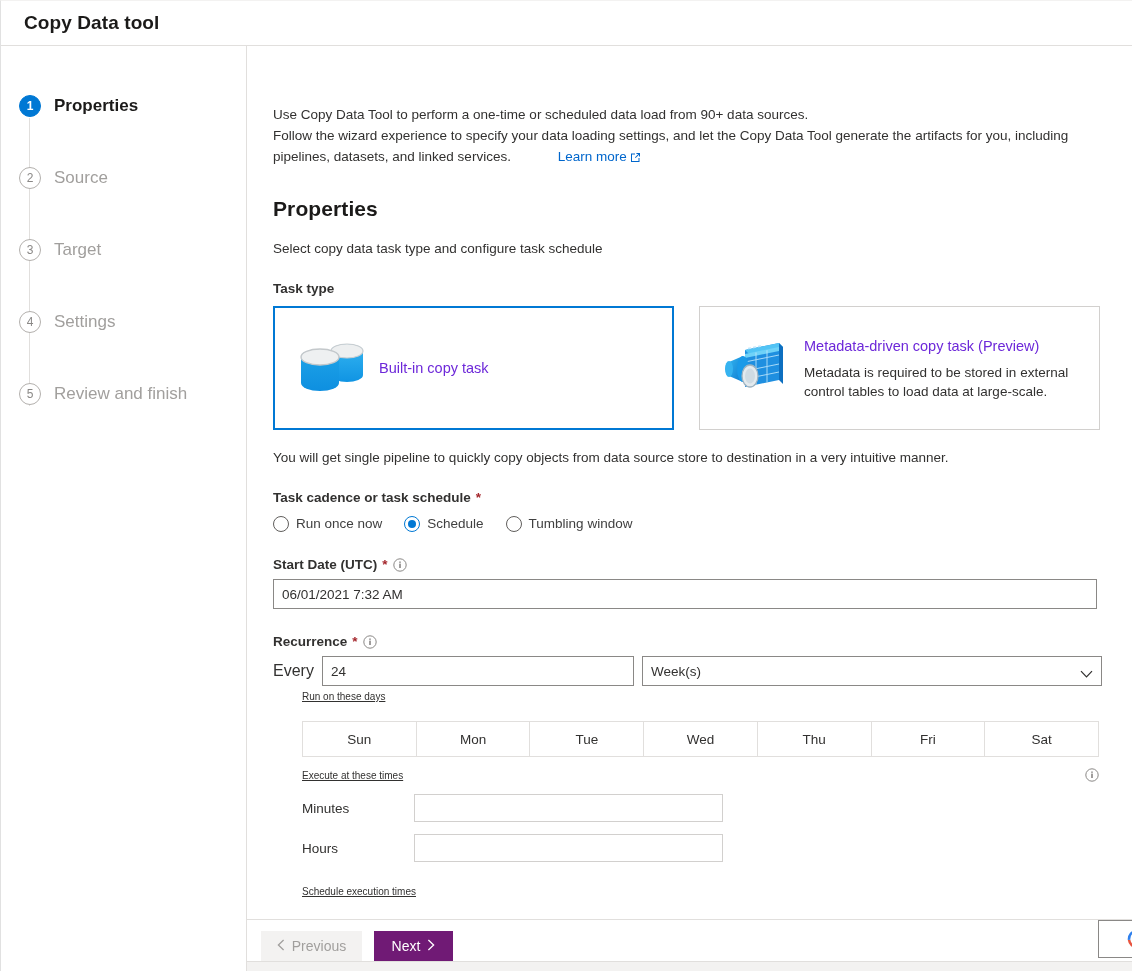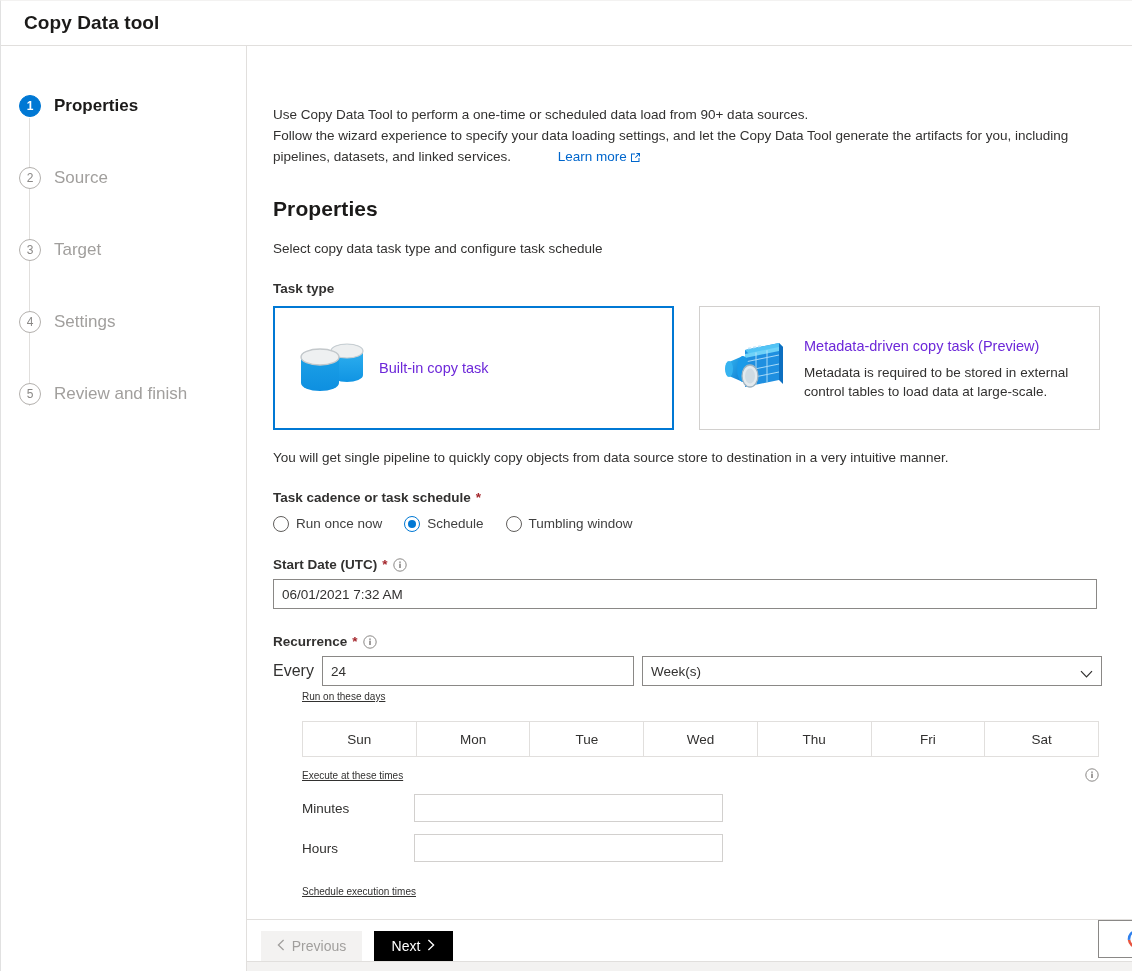--- a/index.html
+++ b/index.html
@@ -391,21 +391,21 @@
     border: none;
     cursor: pointer;
     box-sizing: border-box;
   }
   .btn-prev {
     background: #f3f2f1;
     color: #a19f9d;
     cursor: default;
   }
   .btn-next {
-    background: #000000;
+    background: #701a75;
     color: #ffffff;
     min-width: 79px;
     padding: 0 14px;
   }
   .widget-stub {
     position: absolute;
     right: -6px;
     bottom: 13px;
     width: 40px;
     height: 38px;

